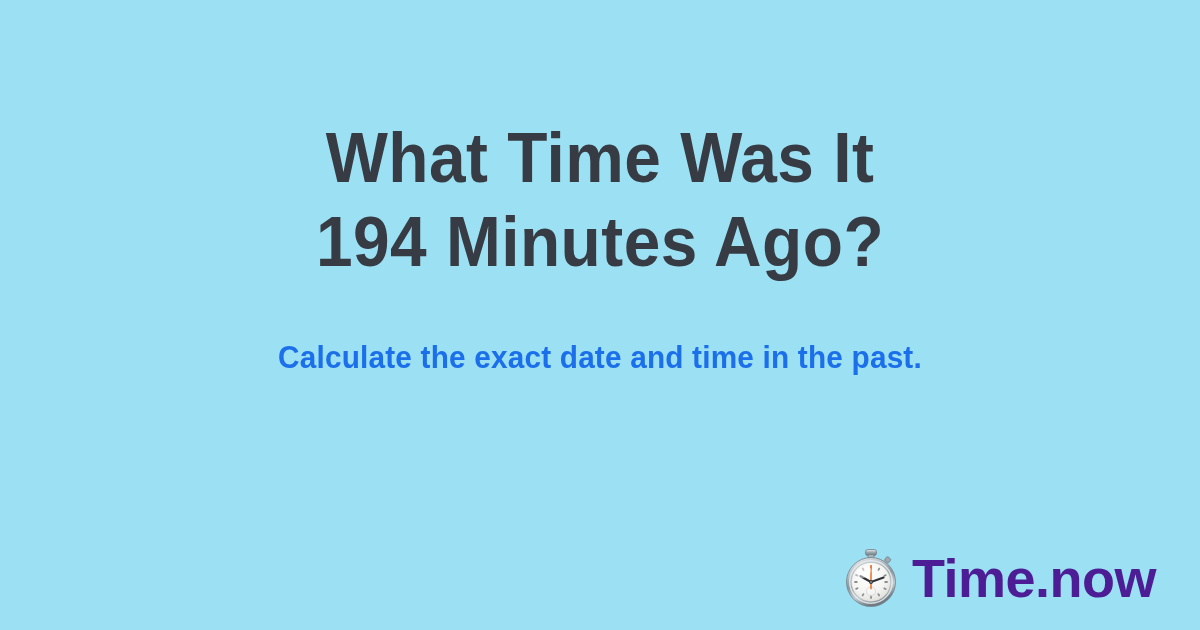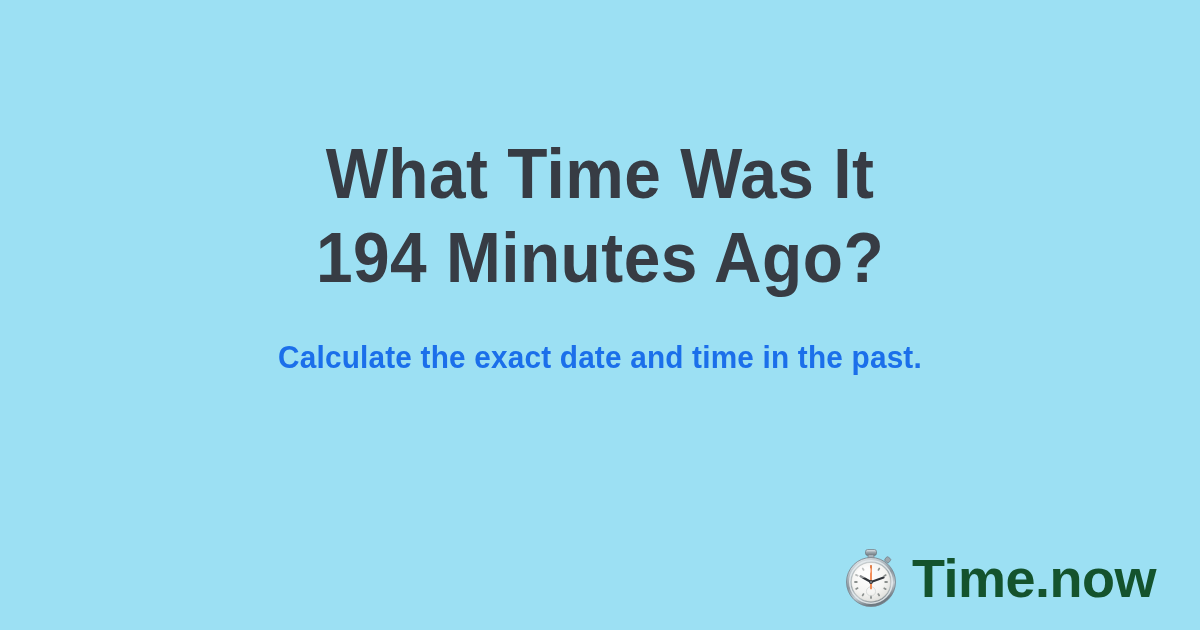--- a/index.html
+++ b/index.html
@@ -21,21 +21,21 @@
     position: relative;
     width: 1200px;
     height: 630px;
     background: #9CE0F3;
   }
 
   
   .headline-block {
     position: absolute;
     left: 0;
-    top: 132px;
+    top: 116px;
     width: 1200px;
     text-align: center;
   }
 
   .headline-line {
     display: block;
     color: #373C44;
     font-family: "Liberation Sans Narrow", "Liberation Sans", "DejaVu Sans", sans-serif;
     font-size: 70px;
     font-weight: bold;
@@ -75,21 +75,21 @@
   }
 
   .brand-icon {
     display: block;
     width: 58px;
     height: 60px;
     flex: 0 0 auto;
   }
 
   .brand-name {
-    color: #14532d;
+    color: #4c1d95;
     font-family: "Liberation Sans", "DejaVu Sans", sans-serif;
     font-size: 54px;
     font-weight: bold;
     line-height: 58px;
     letter-spacing: -0.5px;
     white-space: nowrap;
   }
 </style>
 </head>
 <body>

